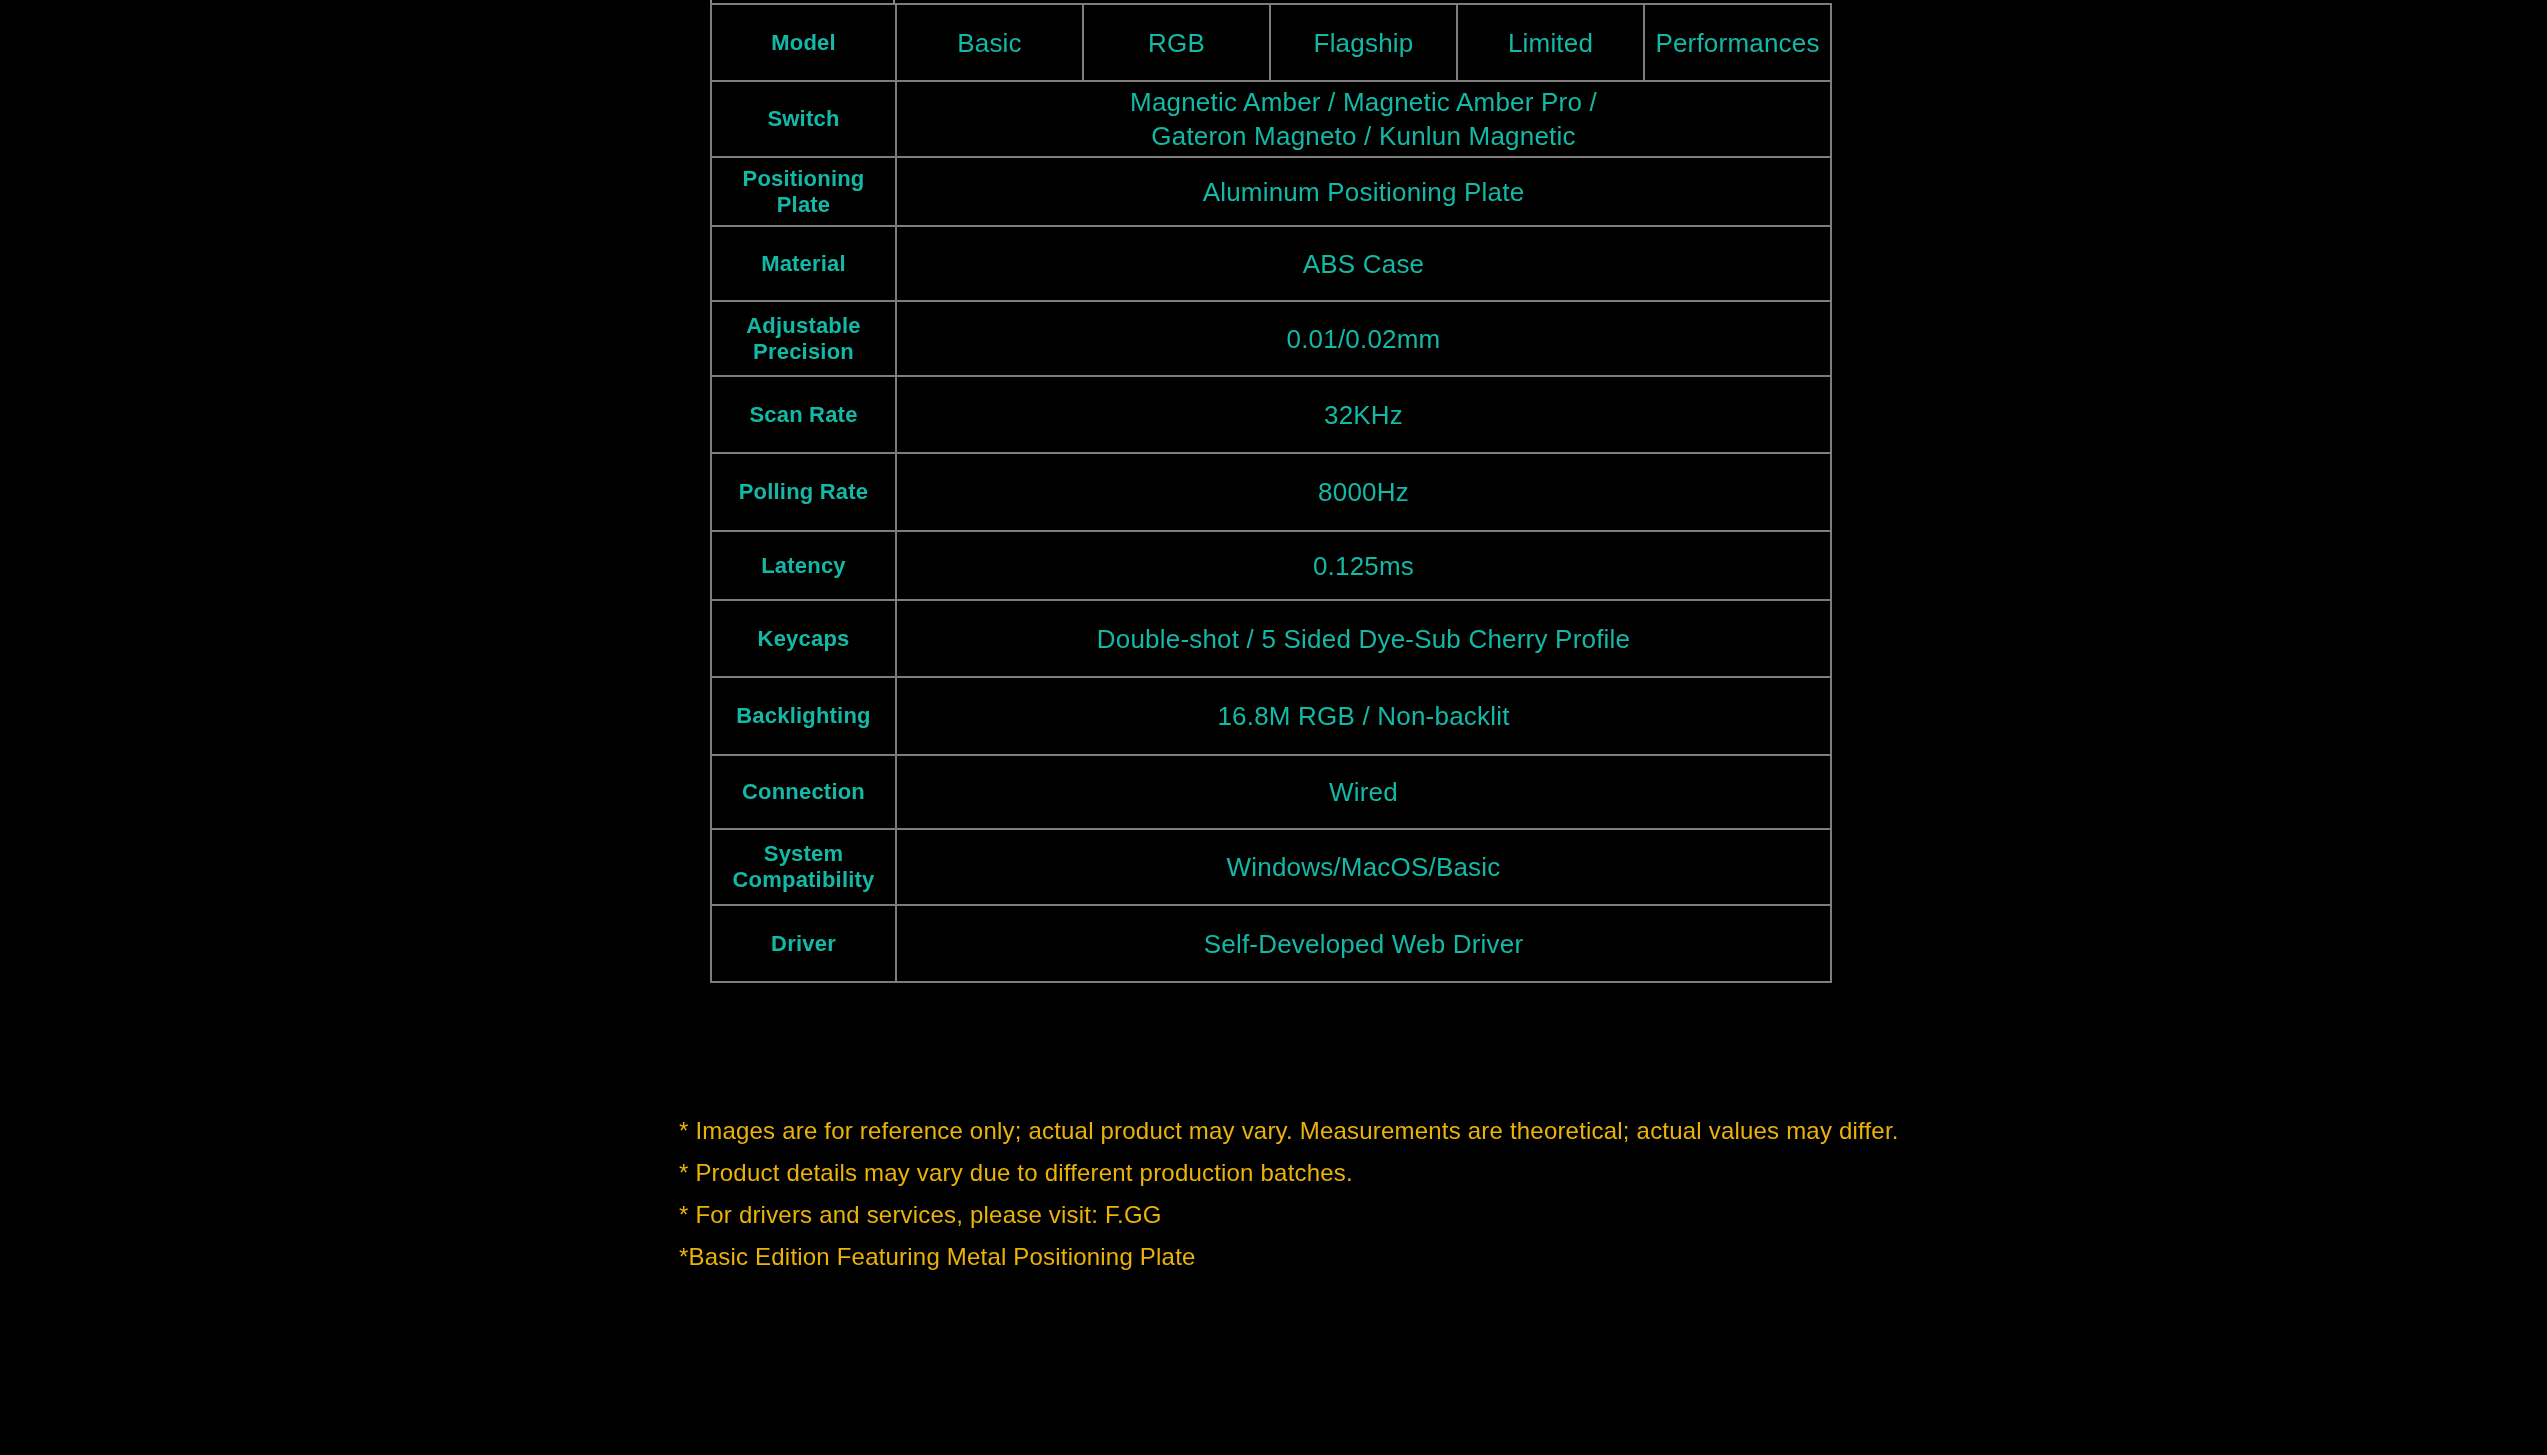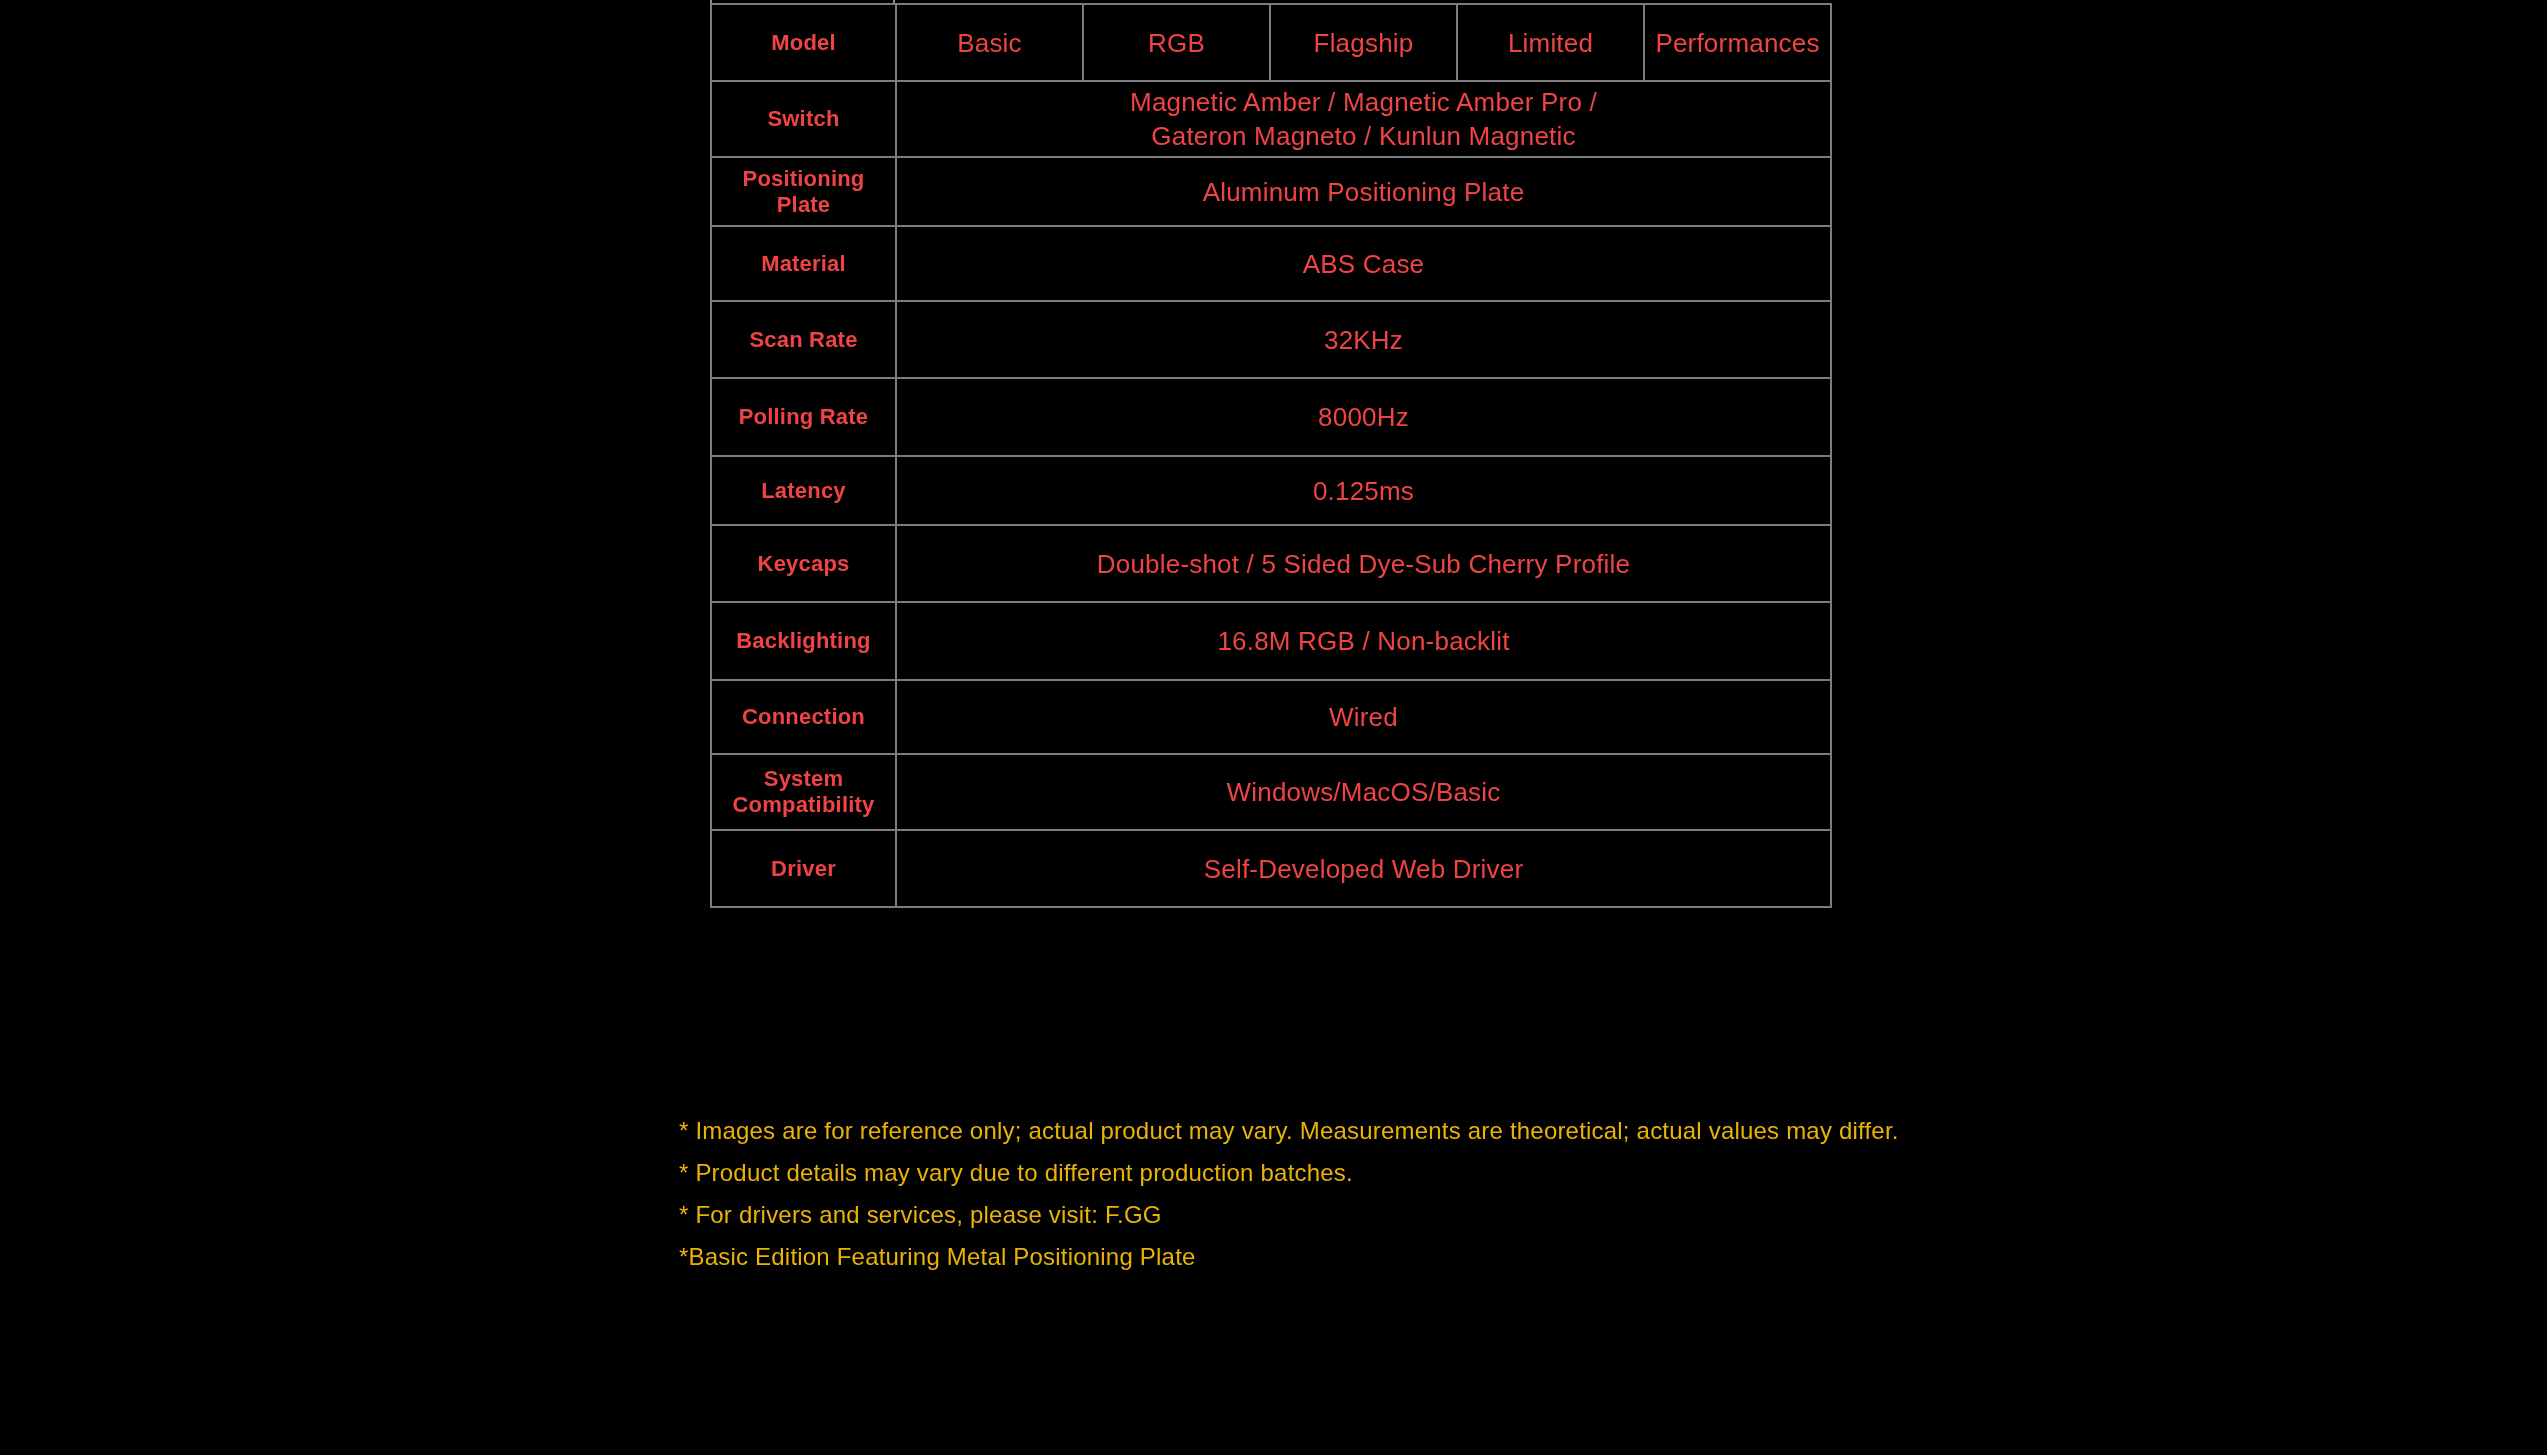--- a/index.html
+++ b/index.html
@@ -43,21 +43,21 @@
   table.spec-table {
     border-collapse: collapse;
     table-layout: fixed;
     width: 1120px;
     background: #000000;
   }
   table.spec-table td {
     border: 2px solid #7d7d7d;
     text-align: center;
     vertical-align: middle;
-    color: #ef4444;
+    color: #14b8a6;
     white-space: pre-line;
     padding: 2px 8px;
     overflow: hidden;
   }
   td.label-cell {
     font-size: 22px;
     font-weight: 700;
     line-height: 26px;
     letter-spacing: 0.2px;
   }
@@ -133,20 +133,25 @@
         </tr>
         <tr class="r-pplate">
           <td class="label-cell">Positioning
 Plate</td>
           <td class="value-cell" colspan="5">Aluminum Positioning Plate</td>
         </tr>
         <tr class="r-material">
           <td class="label-cell">Material</td>
           <td class="value-cell" colspan="5">ABS Case</td>
         </tr>
+        <tr class="r-adjprec">
+          <td class="label-cell">Adjustable
+Precision</td>
+          <td class="value-cell" colspan="5">0.01/0.02mm</td>
+        </tr>
         <tr class="r-scan">
           <td class="label-cell">Scan Rate</td>
           <td class="value-cell" colspan="5">32KHz</td>
         </tr>
         <tr class="r-polling">
           <td class="label-cell">Polling Rate</td>
           <td class="value-cell" colspan="5">8000Hz</td>
         </tr>
         <tr class="r-latency">
           <td class="label-cell">Latency</td>

